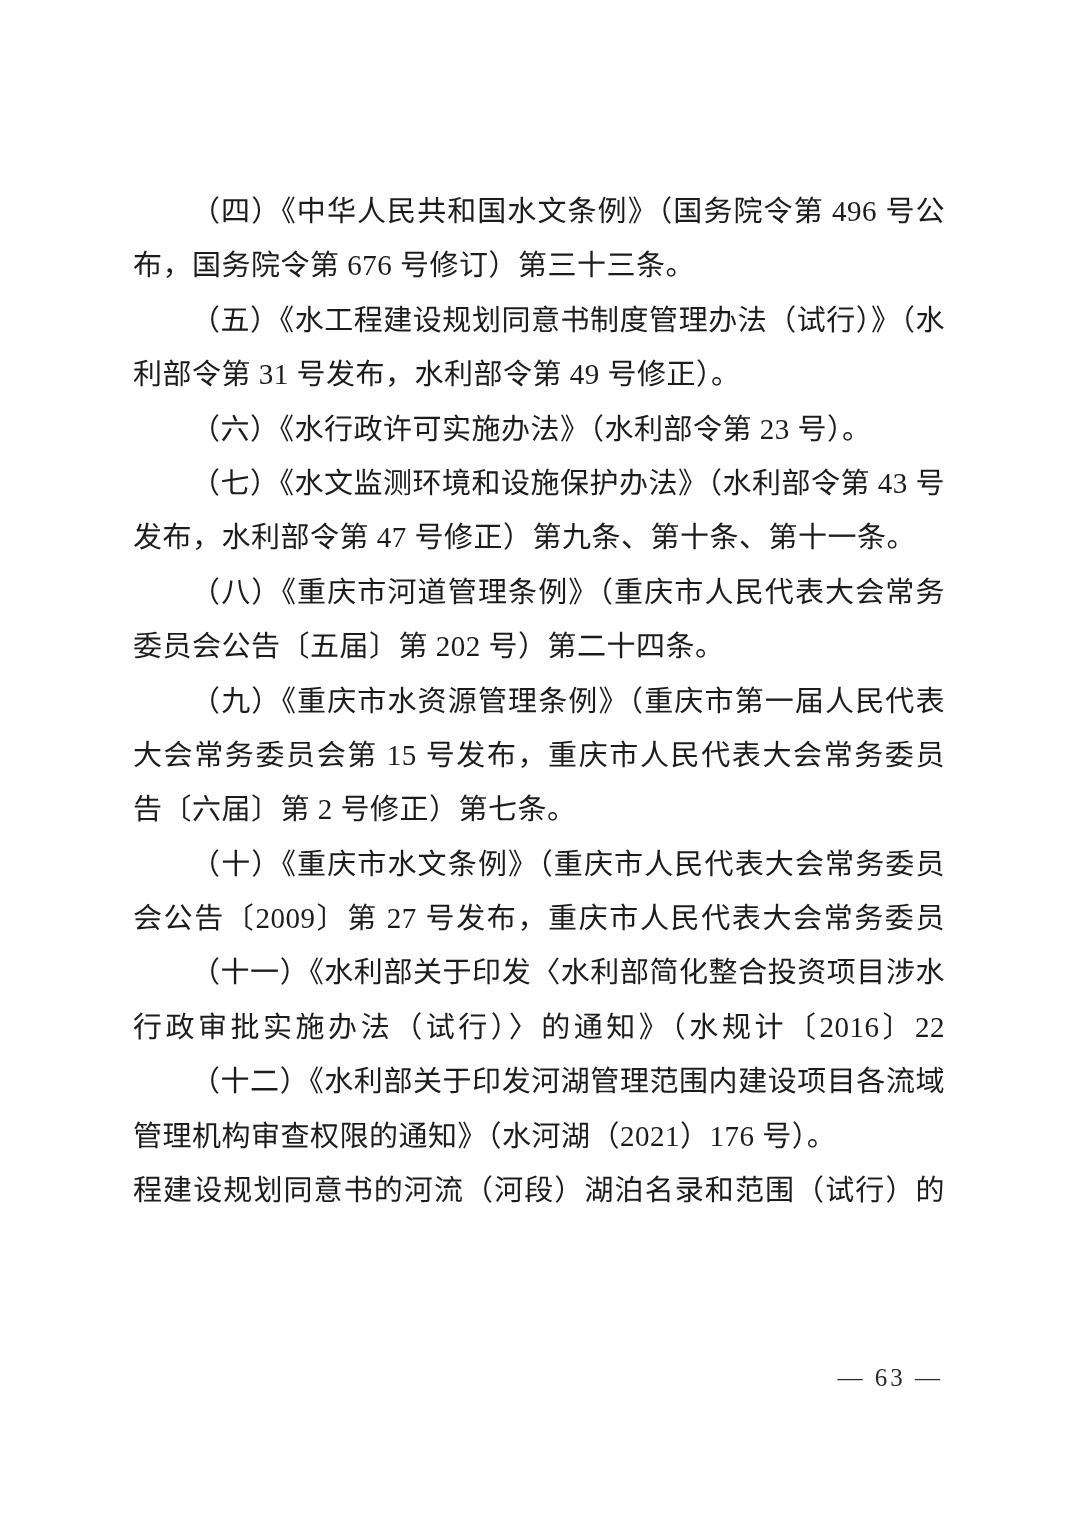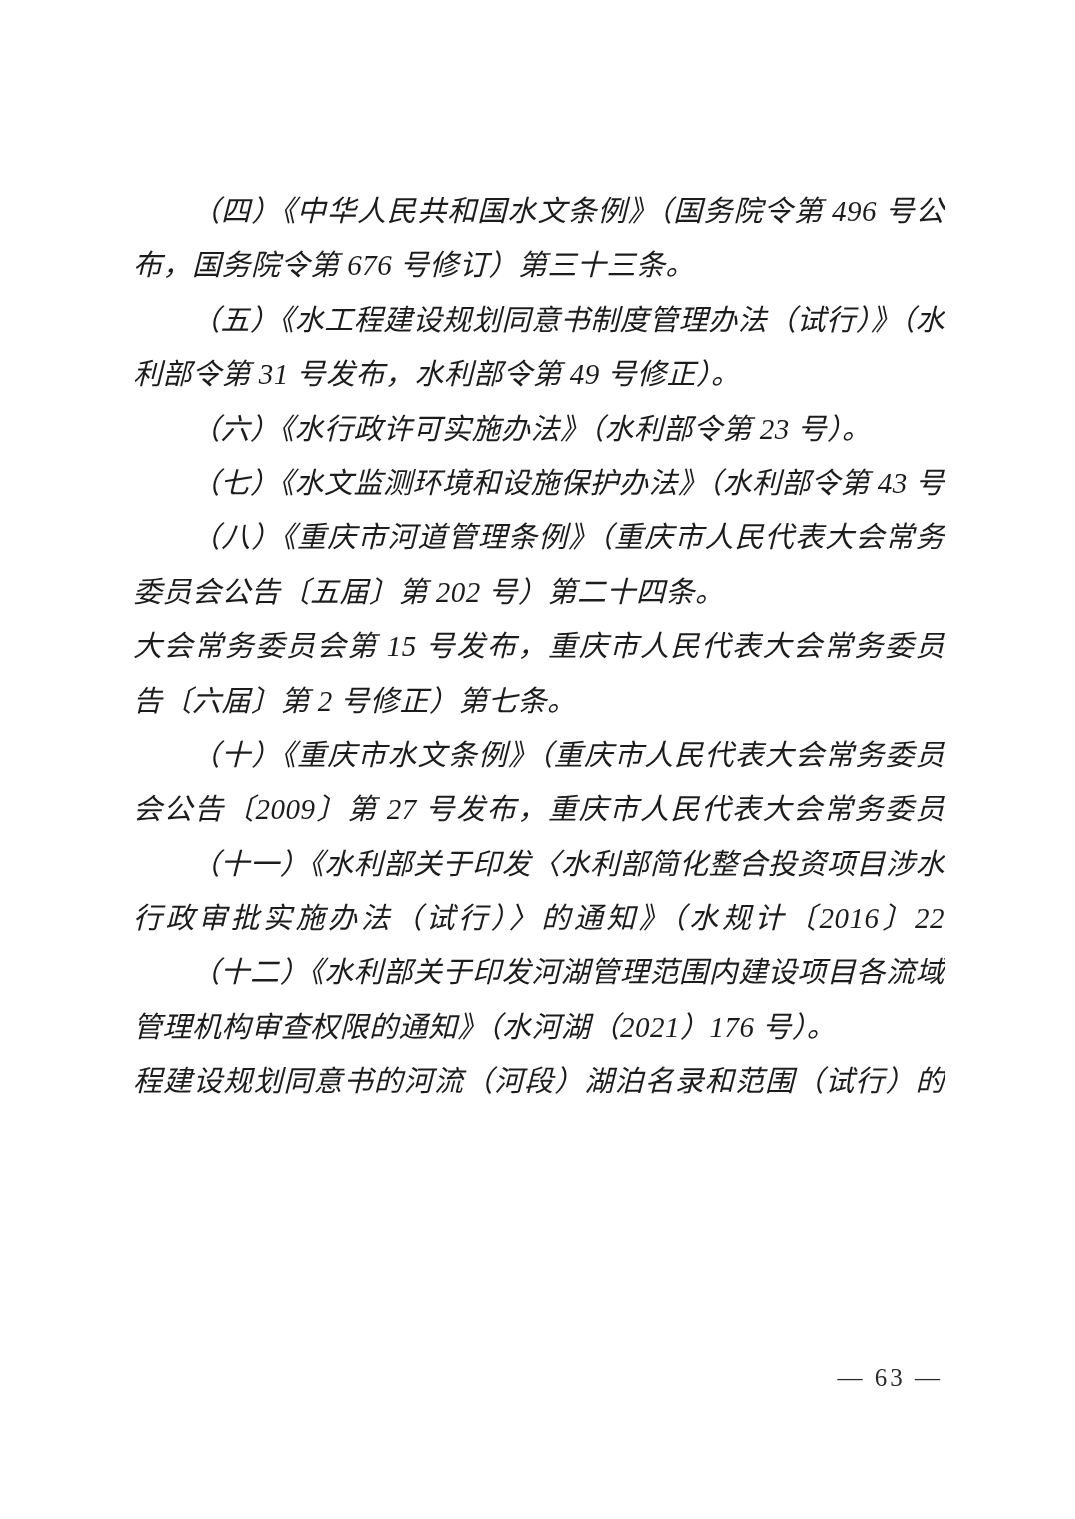--- a/index.html
+++ b/index.html
@@ -22,21 +22,20 @@
     width: 812px;
   }
   .line {
     font-size: 29px;
     line-height: 54.4px;
     height: 54.4px;
     overflow: hidden;
     text-align: justify;
     text-align-last: justify;
     letter-spacing: 0.5px;
-    font-style: italic;
   }
   .line.first {
     padding-left: 58px; 
   }
   .line.last {
     text-align-last: left;
   }
   .footer {
     position: absolute;
     top: 1364px;
@@ -50,22 +49,24 @@
 </head>
 <body>
 
 <div class="doc-body">
     <div class="line first">（四）《中华人民共和国水文条例》（国务院令第 496 号公</div>
     <div class="line last">布，国务院令第 676 号修订）第三十三条。</div>
     <div class="line first">（五）《水工程建设规划同意书制度管理办法（试行）》（水</div>
     <div class="line last">利部令第 31 号发布，水利部令第 49 号修正）。</div>
     <div class="line first last">（六）《水行政许可实施办法》（水利部令第 23 号）。</div>
     <div class="line first">（七）《水文监测环境和设施保护办法》（水利部令第 43 号</div>
+    <div class="line last">发布，水利部令第 47 号修正）第九条、第十条、第十一条。</div>
     <div class="line first">（八）《重庆市河道管理条例》（重庆市人民代表大会常务</div>
     <div class="line last">委员会公告〔五届〕第 202 号）第二十四条。</div>
+    <div class="line first">（九）《重庆市水资源管理条例》（重庆市第一届人民代表</div>
     <div class="line">大会常务委员会第 15 号发布，重庆市人民代表大会常务委员会公</div>
     <div class="line last">告〔六届〕第 2 号修正）第七条。</div>
     <div class="line first">（十）《重庆市水文条例》（重庆市人民代表大会常务委员</div>
     <div class="line">会公告〔2009〕第 27 号发布，重庆市人民代表大会常务委员会公</div>
     <div class="line first">（十一）《水利部关于印发〈水利部简化整合投资项目涉水</div>
     <div class="line last">行政审批实施办法（试行）〉的通知》（水规计〔2016〕22 号）。</div>
     <div class="line first">（十二）《水利部关于印发河湖管理范围内建设项目各流域</div>
     <div class="line last">管理机构审查权限的通知》（水河湖（2021）176 号）。</div>
     <div class="line">程建设规划同意书的河流（河段）湖泊名录和范围（试行）的通</div>
   </div>

